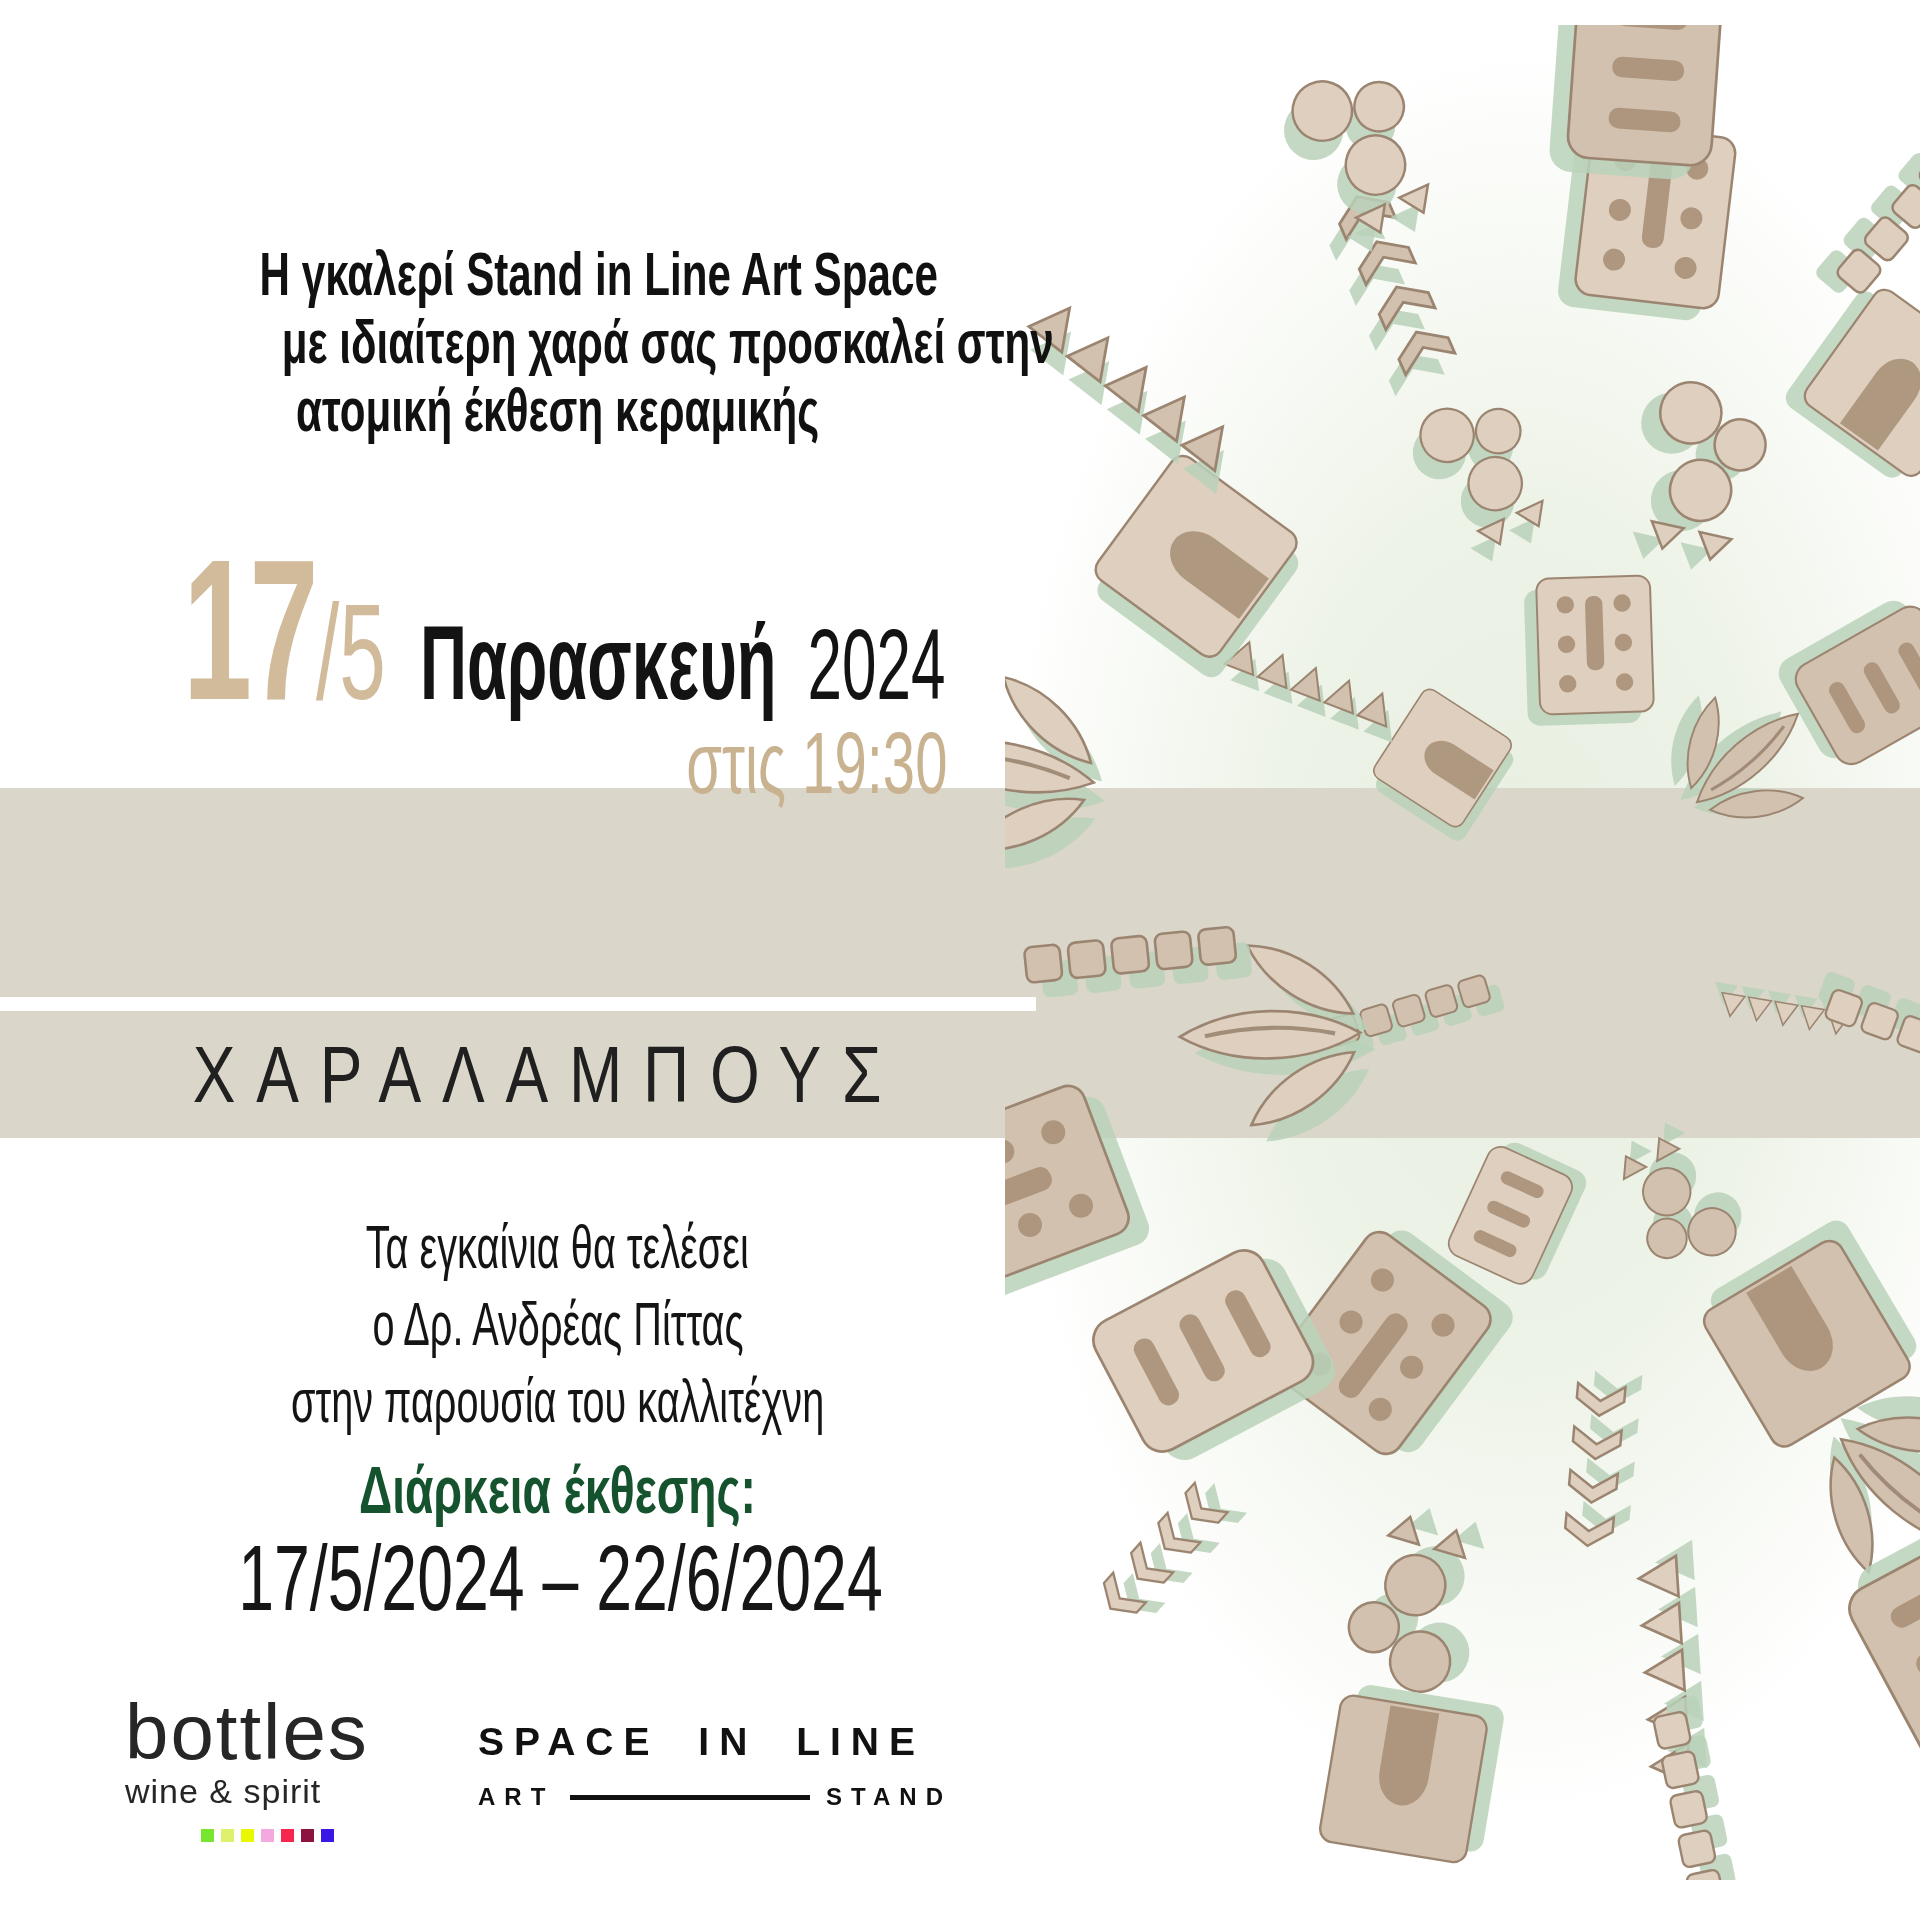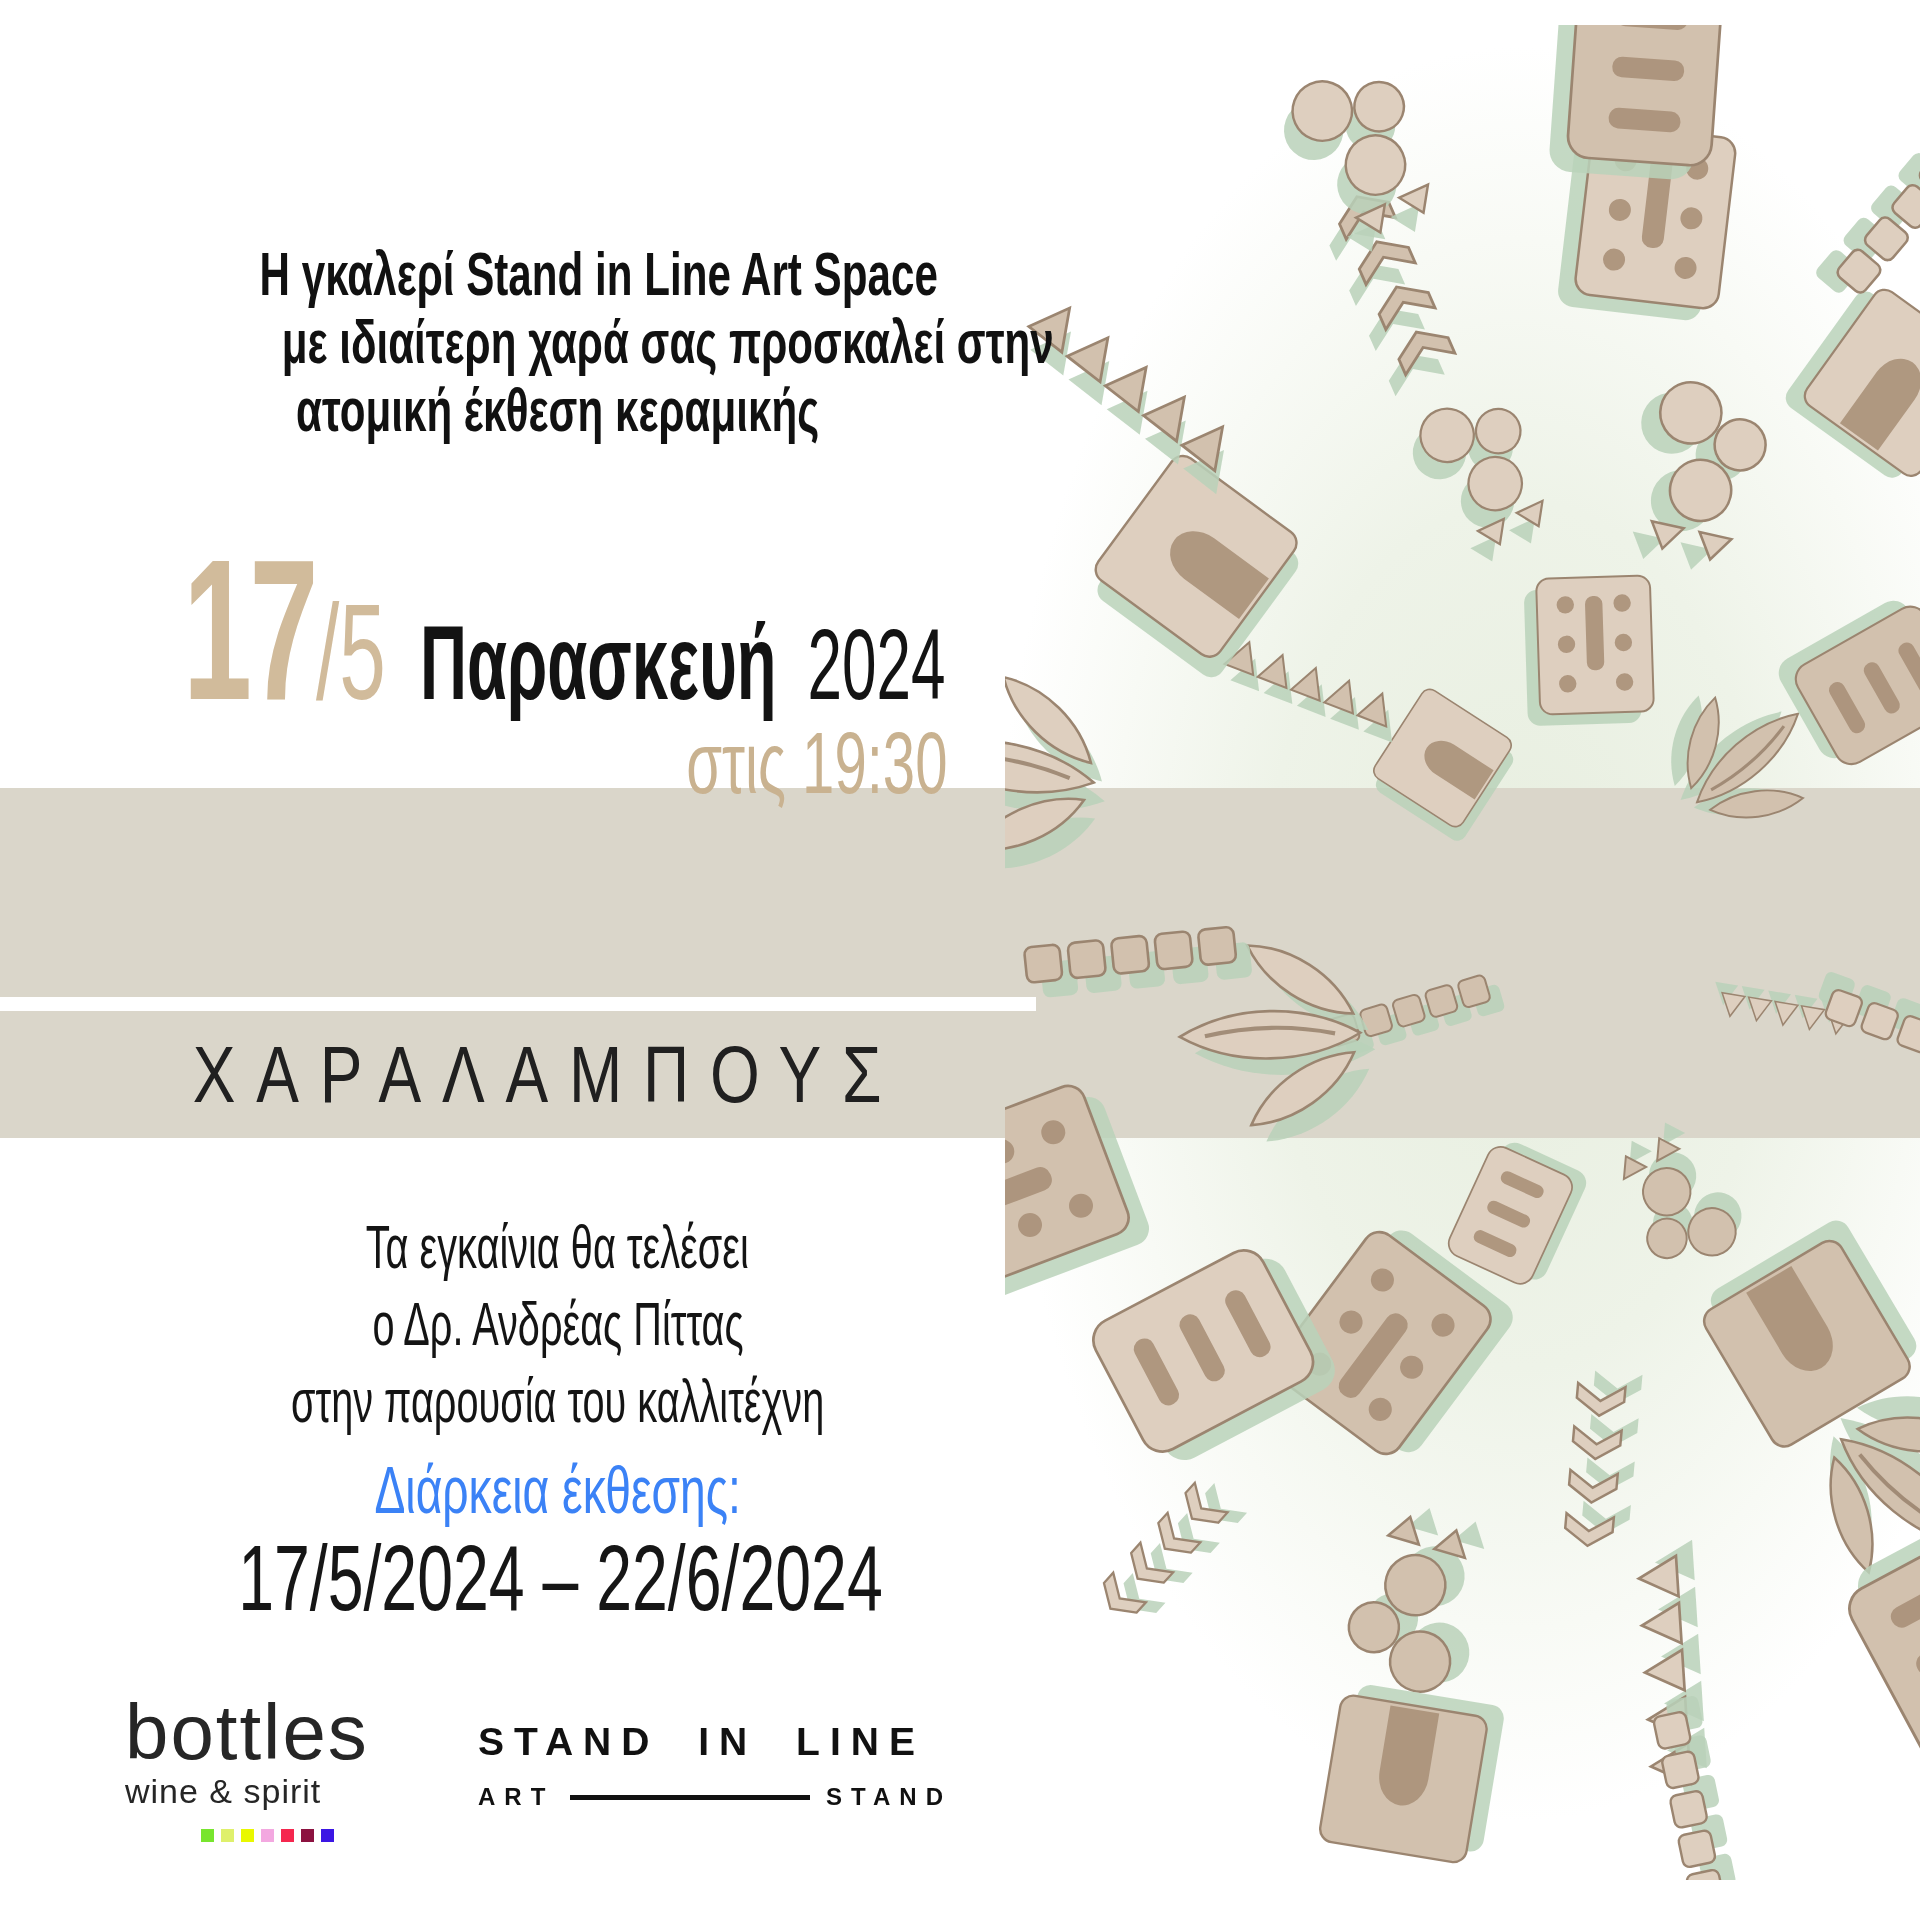--- a/index.html
+++ b/index.html
@@ -29,21 +29,21 @@
         font-size:88px;font-weight:500;color:#c9b290;margin-top:22px;}
 
   .name1{left:0;top:788px;width:1095px;height:209px;z-index:5;display:flex;align-items:center;justify-content:center;
          font-size:153px;font-weight:200;letter-spacing:4px;color:#1a1a1a;}
   .name2{left:0;top:1011px;width:1095px;height:127px;z-index:5;display:flex;align-items:center;justify-content:center;
          font-size:80px;font-weight:300;letter-spacing:26px;color:#202020;}
 
   .opening{left:100px;top:1208px;width:915px;text-align:center;z-index:5;
            font-size:62px;line-height:77px;font-weight:500;color:#141414;}
   .dur-label{left:100px;top:1452px;width:915px;text-align:center;z-index:5;
-             font-size:66px;font-weight:400;color:#3b82f6;}
+             font-size:66px;font-weight:700;color:#14532d;}
   .dur-dates{left:100px;top:1526px;width:915px;text-align:center;z-index:5;
              font-size:92px;font-weight:500;color:#161616;}
 
   .bottles{left:125px;top:1692px;width:285px;text-align:left;z-index:5;}
   .bottles .word{font-size:78px;font-weight:300;letter-spacing:2px;color:#262626;line-height:80px;}
   .bottles .tagline{font-size:34px;font-weight:500;letter-spacing:1px;color:#262626;}
   .swatches{display:flex;justify-content:center;gap:7px;margin-top:18px;}
   .swatches div{width:13px;height:13px;}
 
   .gallery{left:478px;top:1720px;width:474px;z-index:5;color:#111;}
@@ -699,21 +699,21 @@
         <div style="background: rgb(223, 240, 108);"></div>
         <div style="background: rgb(233, 248, 0);"></div>
         <div style="background: rgb(243, 168, 224);"></div>
         <div style="background: rgb(245, 39, 78);"></div>
         <div style="background: rgb(140, 18, 64);"></div>
         <div style="background: rgb(59, 22, 228);"></div>
       </div>
   </div>
 
   <div class="abs gallery">
-    <div class="gname">STAND IN LINE</div>
+    <div class="gname">SPACE IN LINE</div>
     <div class="gsub">
       <span>ART</span>
       <div class="grule"></div>
       <span>STAND</span>
     </div>
   </div>
 
 </div>
 
 </body></html>

